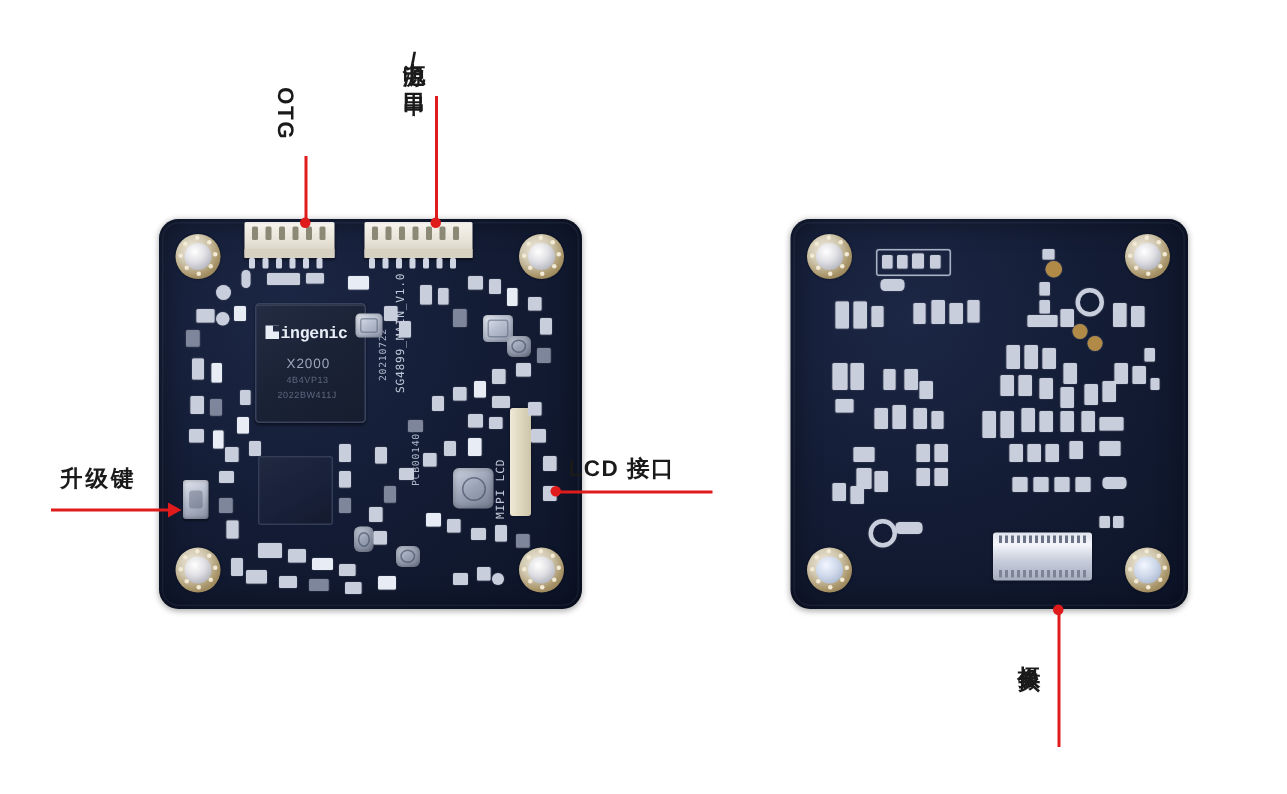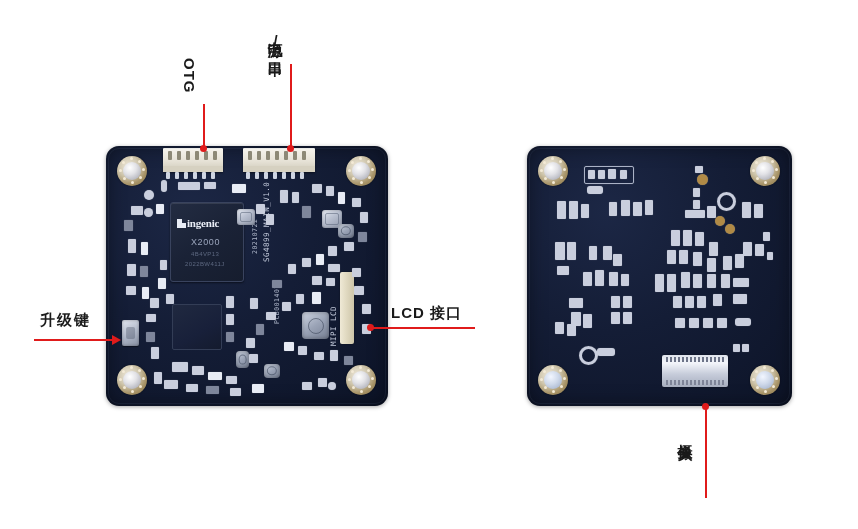--- a/index.html
+++ b/index.html
@@ -74,21 +74,21 @@
 
   
   .soc{
     position:absolute;border-radius:3px;
     background:linear-gradient(145deg,#232c42 0%,#1a2236 50%,#161d2e 100%);
     border:1px solid #39435e;
     box-shadow:inset 0 1px 0 rgba(255,255,255,.10), 0 1px 2px rgba(0,0,0,.5);
   }
   .soc .logo{
     position:absolute;color:#e9edf6;font-size:11px;font-weight:700;letter-spacing:-.2px;
-    font-family:Liberation Serif, serif;
+    font-family:Liberation Mono, monospace;
     text-align:center;
   }
   .soc .logo .mark{
     display:inline-block;width:9px;height:9px;background:#e9edf6;margin-right:1px;
     vertical-align:-1px;position:relative;
   }
   .soc .logo .mark::after{
     content:"";position:absolute;right:0;top:0;width:4px;height:4px;background:#232c42;
   }
   .soc .pn{position:absolute;color:#9aa4bb;font-size:9px;letter-spacing:.6px;}
@@ -548,21 +548,21 @@
   <div class="dot" style="left:200px;top:145px;"></div>
 
   <div class="label vert" style="left:268px;top:30px;">电源/串口</div>
   <div class="lead v" style="left:290px;top:64px;height:84px;"></div>
   <div class="dot" style="left:287px;top:145px;"></div>
 
   <div class="label" style="left:40px;top:312px;letter-spacing:2px;">升级键</div>
   <div class="lead h" style="left:34px;top:339px;width:81px;"></div>
   <div class="arrow-r" style="left:112px;top:335px;"></div>
 
-  <div class="label" style="left:391px;top:305px;letter-spacing:1px;">LCD 接口</div>
+  <div class="label" style="left:379px;top:305px;letter-spacing:1px;">LCD 接口</div>
   <div class="lead h" style="left:370px;top:327px;width:105px;"></div>
   <div class="dot" style="left:367px;top:324px;"></div>
 
   <div class="label vert" style="left:678px;top:432px;">摄像头</div>
   <div class="lead v" style="left:705px;top:408px;height:90px;"></div>
   <div class="dot" style="left:702px;top:403px;"></div>
 
 </div>
 
 </body></html>

